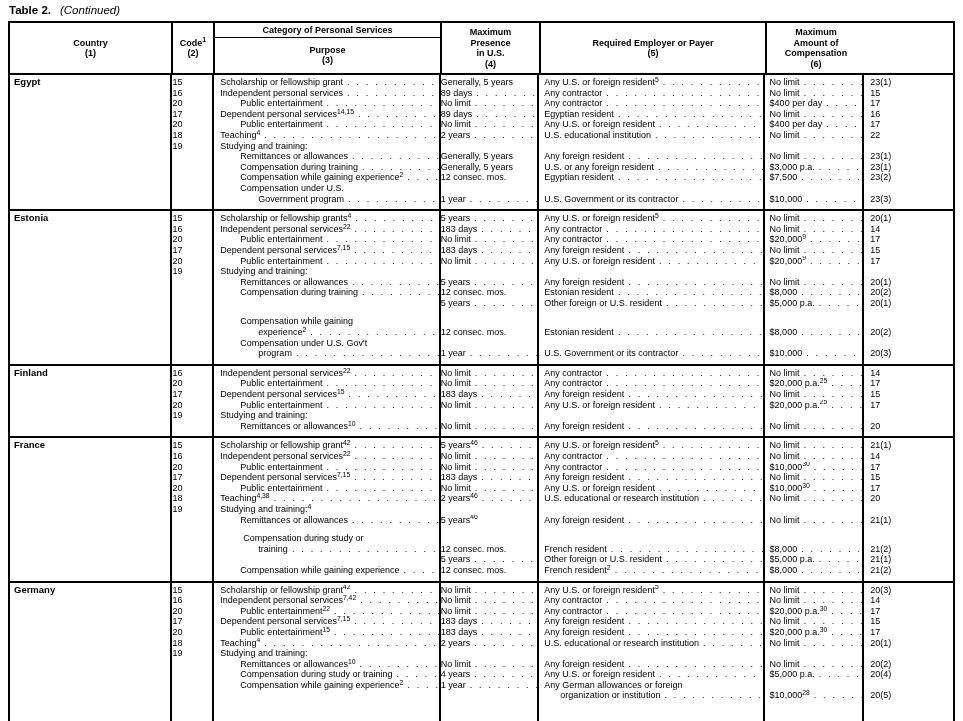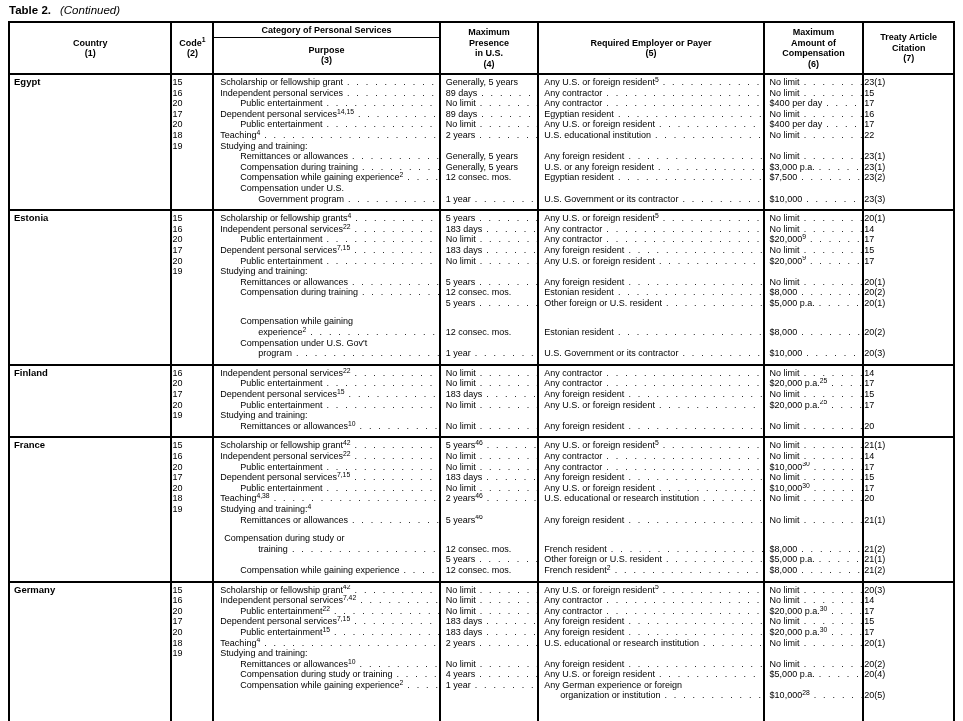--- a/index.html
+++ b/index.html
@@ -31,24 +31,24 @@
   .section.tall .col{padding-bottom:26px;}
   .ln{height:10.6px;display:flex;align-items:flex-start;overflow:hidden;
       font-size:9px;line-height:10.4px;white-space:nowrap;}
   .ln.sp{height:8px;}
   .t{flex:0 0 auto;padding-right:1px;}
   .lead{flex:1 1 auto;overflow:hidden;white-space:nowrap;margin-left:3px;}
   .dot .lead::after{content:". . . . . . . . . . . . . . . . . . . . . . . . . . . . . . . . . . . . . . . .";
       letter-spacing:2.2px;}
   .col.country .ln{font-weight:bold;font-size:9.5px;padding-left:4px;}
   .col.code .ln{justify-content:center;}
-  .col.mp .ln{padding-left:5px;justify-content:flex-end;}
+  .col.mp .ln{justify-content:flex-end;}
   .col.re .ln{padding-left:5px;}
   .col.mc .ln{padding-left:5px;}
-  .col.ta .ln{padding-left:0;}
+  .col.ta .ln{padding-left:6px;}
   sup{font-size:6.8px;line-height:0;vertical-align:baseline;position:relative;top:-3.2px;letter-spacing:0;}
 </style>
 </head>
 <body>
 
 <div class="page">
   <div class="title">
     <span class="tp">Table 2.</span><span class="ts">(Continued)</span>
   </div>
 
@@ -78,25 +78,20 @@
       <div class="hc w-re">
         <div>Required Employer or Payer</div>
         <div>(5)</div>
       </div>
       <div class="hc w-mc">
         <div class="pre">Maximum
 Amount of
 Compensation</div>
         <div>(6)</div>
       </div>
-      <div class="hc w-ta">
-        <div class="pre">Treaty Article
-Citation</div>
-        <div>(7)</div>
-      </div>
     </div>
     <div id="tbody">
         <div class="section">
           <div class="col country w-country">
             <div class="ln">
               <span class="t">Egypt</span>
               <span class="lead"></span>
             </div>
             <div class="ln">
               <span class="t"></span>
@@ -1145,21 +1140,21 @@
             </div>
             <div class="ln" style="padding-left: 6px;">
               <span class="t">Studying and training:<sup>4</sup></span>
               <span class="lead"></span>
             </div>
             <div class="ln dot" style="padding-left: 26px;">
               <span class="t">Remittances or allowances</span>
               <span class="lead"></span>
             </div>
             <div class="ln sp"></div>
-            <div class="ln" style="padding-left: 10px;">
+            <div class="ln" style="padding-left: 10px; margin-left: 19px;">
               <span class="t">Compensation during study or</span>
               <span class="lead"></span>
             </div>
             <div class="ln dot" style="padding-left: 44px;">
               <span class="t">training</span>
               <span class="lead"></span>
             </div>
             <div class="ln" style="padding-left: 26px;">
               <span class="t"></span>
               <span class="lead"></span>
@@ -1590,21 +1585,21 @@
             </div>
             <div class="ln dot">
               <span class="t">Any foreign resident</span>
               <span class="lead"></span>
             </div>
             <div class="ln dot">
               <span class="t">Any U.S. or foreign resident</span>
               <span class="lead"></span>
             </div>
             <div class="ln">
-              <span class="t">Any German experience or foreign</span>
+              <span class="t">Any German allowances or foreign</span>
               <span class="lead"></span>
             </div>
             <div class="ln dot" style="padding-left: 21px;">
               <span class="t">organization or institution</span>
               <span class="lead"></span>
             </div>
           </div>
           <div class="col mc w-mc">
             <div class="ln dot">
               <span class="t">No limit</span>

